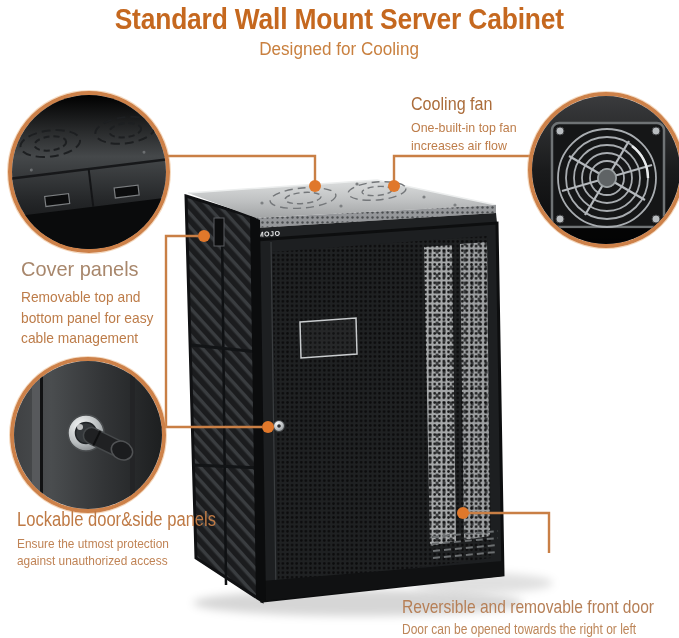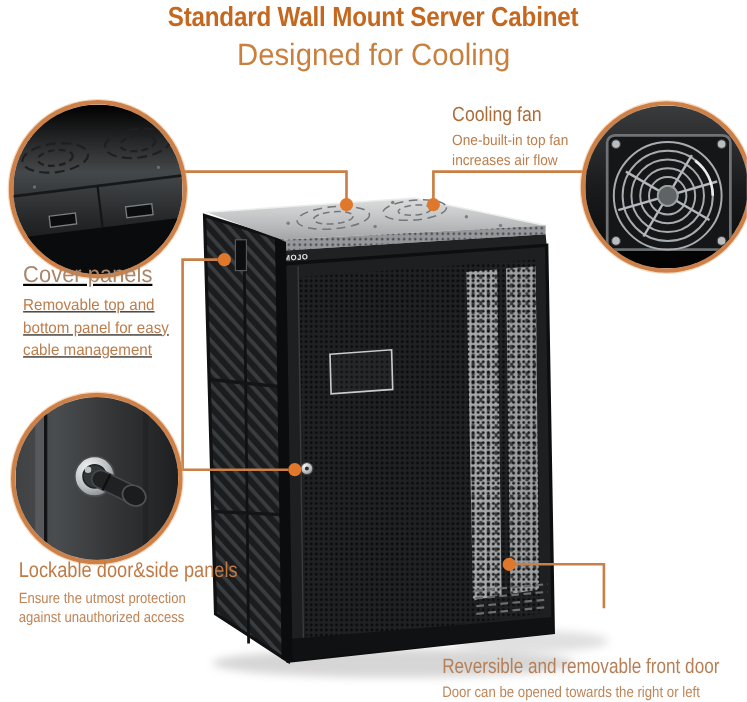--- a/index.html
+++ b/index.html
@@ -1,39 +1,39 @@
 <!DOCTYPE html>
 <html style="--title-orange: #c5681f; --subtitle-orange: #c9803f; --line-orange: #c97f45; --dot-orange: #e0782b; --ring-orange: #cd8149;"><head>
 <meta charset="utf-8">
 <style>
   html,body{margin:0;padding:0;background:#ffffff;}
   .stage{position:relative;width:679px;height:638px;overflow:hidden;background:#ffffff;
          font-family:"Liberation Sans", sans-serif;}
   
   .hdr{position:absolute;top:0;left:0;width:679px;text-align:center;}
-  .title{margin-top:2px;font-size:25px;font-weight:700;color:var(--title-orange,#c5681f);}
+  .title{margin-top:2px;font-size:30px;font-weight:700;color:var(--title-orange,#c5681f);}
   .title>span{display:inline-block;transform:scaleX(.88);transform-origin:center top;letter-spacing:-.2px;}
-  .subtitle{margin-top:3px;font-size:28px;font-weight:400;color:var(--subtitle-orange,#c9803f);}
+  .subtitle{margin-top:3px;font-size:18px;font-weight:400;color:var(--subtitle-orange,#c9803f);}
   .subtitle>span{display:inline-block;transform:scaleX(.95);transform-origin:center top;}
   
   .layer{position:absolute;left:0;top:0;width:679px;height:638px;}
   
   .circle{position:absolute;border-radius:50%;border:4px solid var(--ring-orange,#cd8149);
           overflow:hidden;box-shadow:inset 0 0 0 1px rgba(120,60,20,.35), 0 0 0 1px rgba(233,170,110,.45);}
   .c-cover{left:8px;top:91px;width:154px;height:154px;}
   .c-fan{left:528px;top:92px;width:148px;height:148px;}
   .c-lock{left:10px;top:357px;width:148px;height:148px;}
   .circle svg{display:block;}
   
   .co{position:absolute;}
   .co .h,.co .b{display:block;transform-origin:left top;white-space:nowrap;}
   .co-cooling{left:411px;top:93px;}
   .co-cooling .h{font-size:18.5px;color:#ab6c3a;transform:scaleX(.87);}
   .co-cooling .b{font-size:13.5px;line-height:17.5px;color:#bd7c49;transform:scaleX(.92);margin-top:4px;}
-  .co-cover{left:21px;top:238px;text-decoration:underline;}
+  .co-cover{left:21px;top:257px;}
   .co-cover .h{font-size:21px;color:#a8876c;transform:scaleX(.95);}
   .co-cover .b{font-size:14.5px;line-height:20.5px;color:#bd7c49;transform:scaleX(.95);margin-top:6px;}
   .co-lock{left:17px;top:508px;}
   .co-lock .h{font-size:19.5px;color:#bf7a45;transform:scaleX(.85);}
   .co-lock .b{font-size:13.5px;line-height:16.5px;color:#c08355;transform:scaleX(.88);margin-top:5px;}
   .co-door{left:402px;top:596px;}
   .co-door .h{font-size:19px;color:#b67f56;transform:scaleX(.82);}
   .co-door .b{font-size:13.8px;color:#bd8659;transform:scaleX(.87);margin-top:4px;}
 </style>
 </head>

